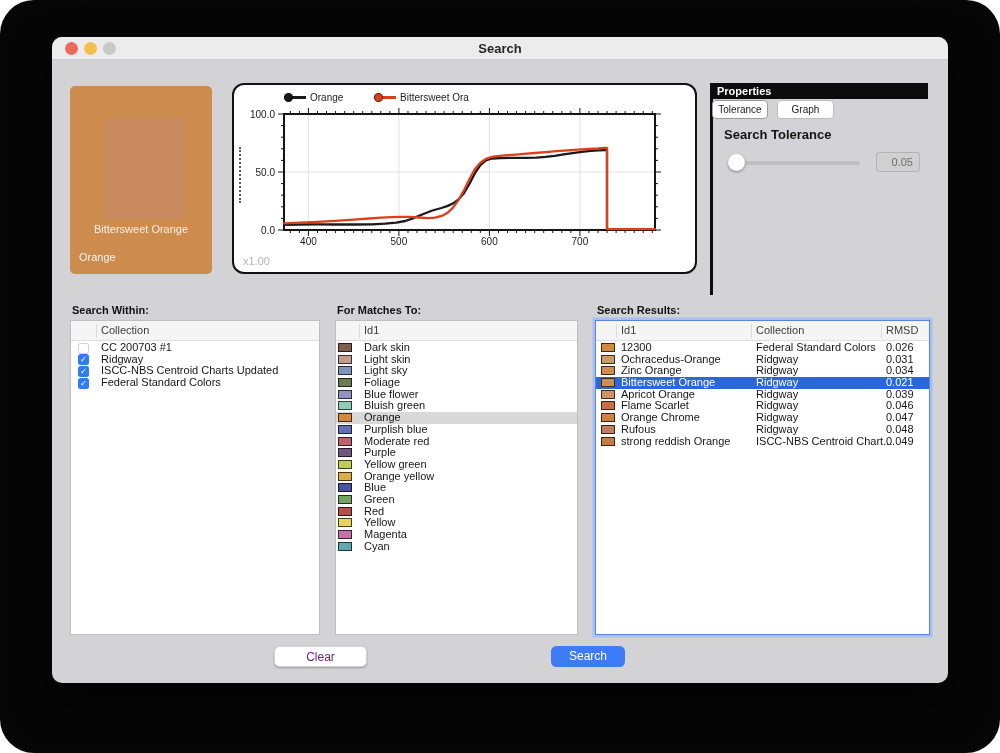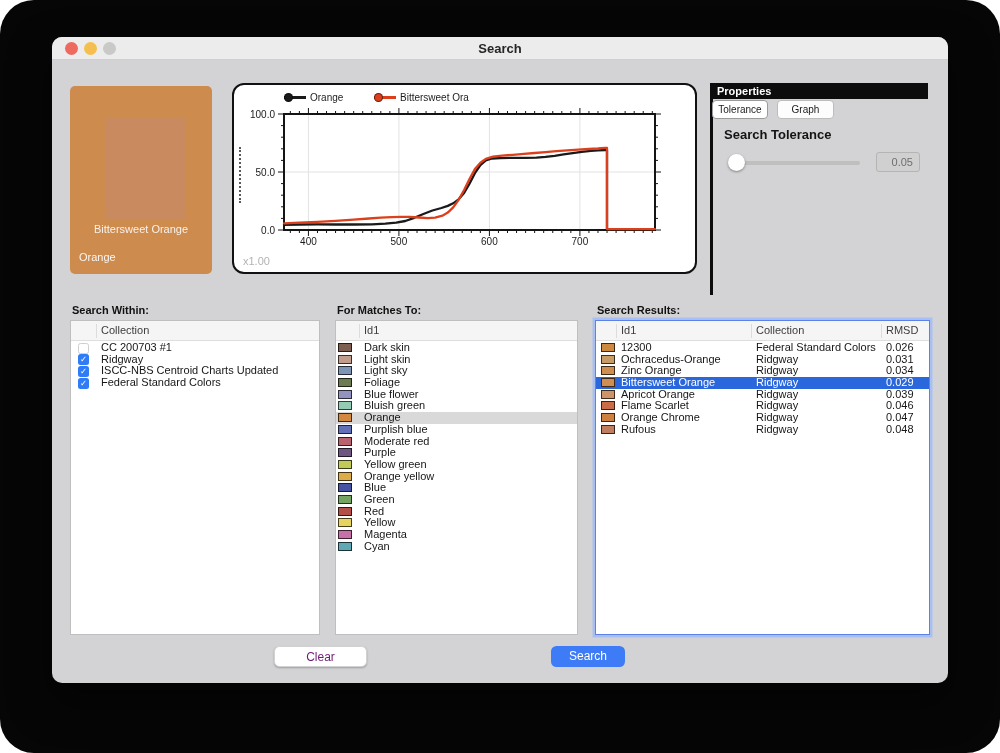--- a/index.html
+++ b/index.html
@@ -380,21 +380,21 @@
         <div class="row r-row">
           <span class="swatch" style="background: rgb(207, 141, 80);"></span>
           <span class="c1">Zinc Orange</span>
           <span class="c2">Ridgway</span>
           <span class="c3">0.034</span>
         </div>
         <div class="row r-row selected">
           <span class="swatch" style="background: rgb(208, 141, 85);"></span>
           <span class="c1">Bittersweet Orange</span>
           <span class="c2">Ridgway</span>
-          <span class="c3">0.029</span>
+          <span class="c3">0.021</span>
         </div>
         <div class="row r-row">
           <span class="swatch" style="background: rgb(206, 148, 104);"></span>
           <span class="c1">Apricot Orange</span>
           <span class="c2">Ridgway</span>
           <span class="c3">0.039</span>
         </div>
         <div class="row r-row">
           <span class="swatch" style="background: rgb(201, 108, 71);"></span>
           <span class="c1">Flame Scarlet</span>
@@ -405,19 +405,25 @@
           <span class="swatch" style="background: rgb(205, 128, 63);"></span>
           <span class="c1">Orange Chrome</span>
           <span class="c2">Ridgway</span>
           <span class="c3">0.047</span>
         </div>
         <div class="row r-row">
           <span class="swatch" style="background: rgb(190, 126, 95);"></span>
           <span class="c1">Rufous</span>
           <span class="c2">Ridgway</span>
           <span class="c3">0.048</span>
+        </div>
+        <div class="row r-row">
+          <span class="swatch" style="background: rgb(198, 122, 72);"></span>
+          <span class="c1">strong reddish Orange</span>
+          <span class="c2">ISCC-NBS Centroid Chart...</span>
+          <span class="c3">0.049</span>
         </div>
       </div>
   </div>
 
   <div class="btn clear">Clear</div>
   <div class="btn search">Search</div>
 </div>
 
 </body></html>

